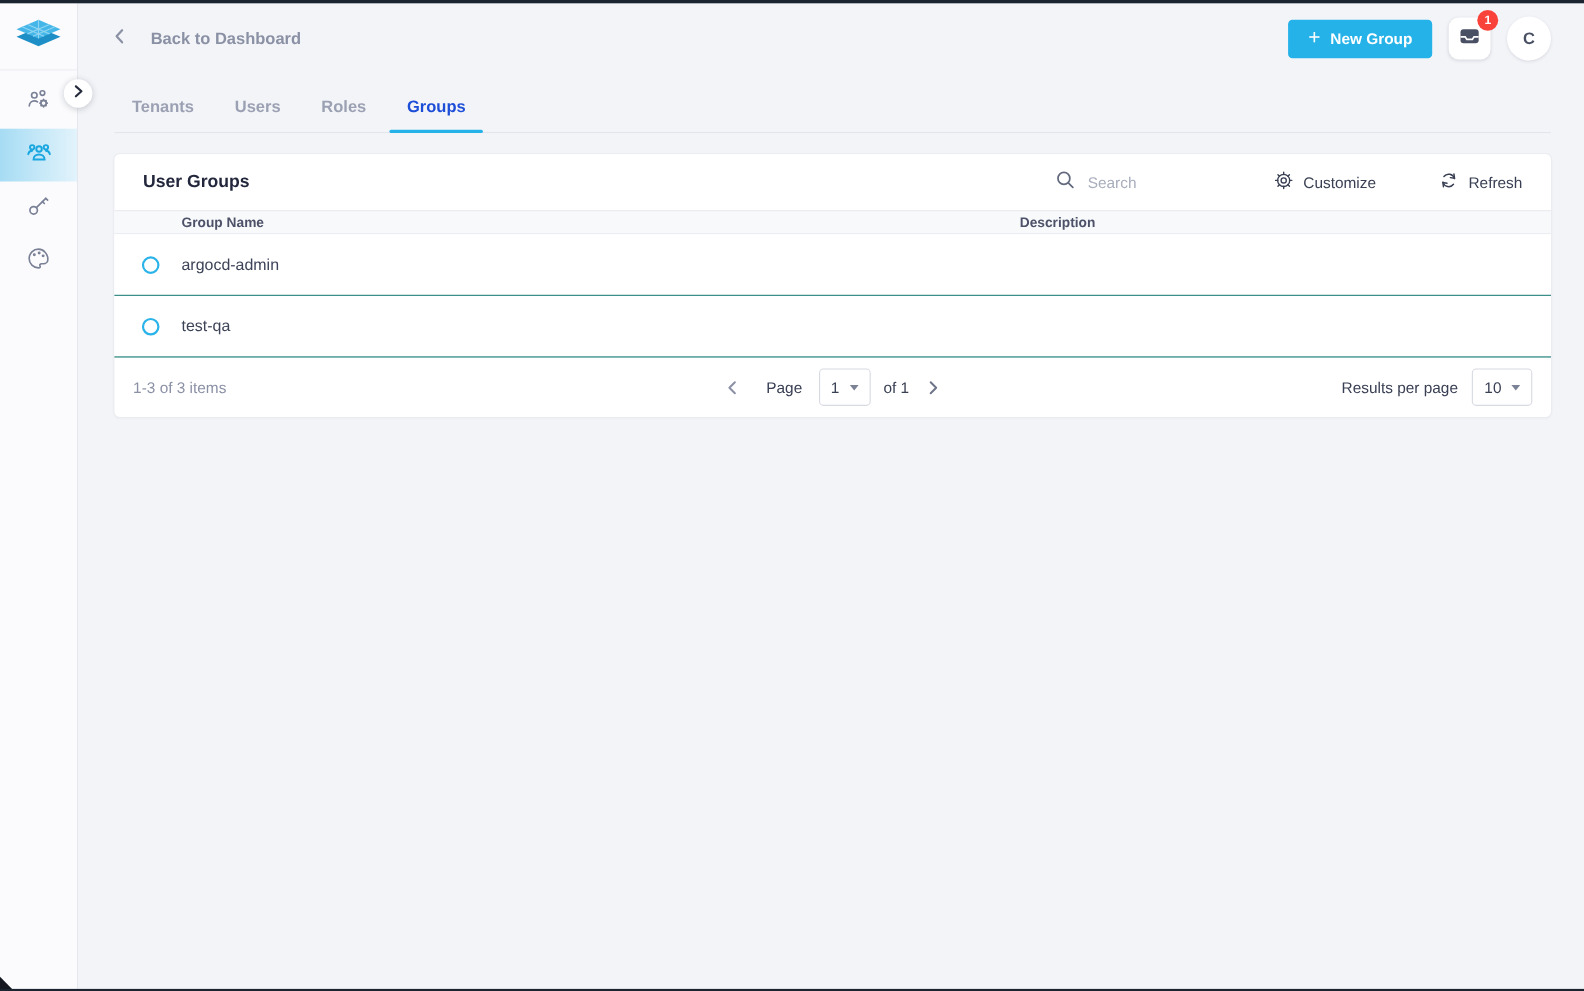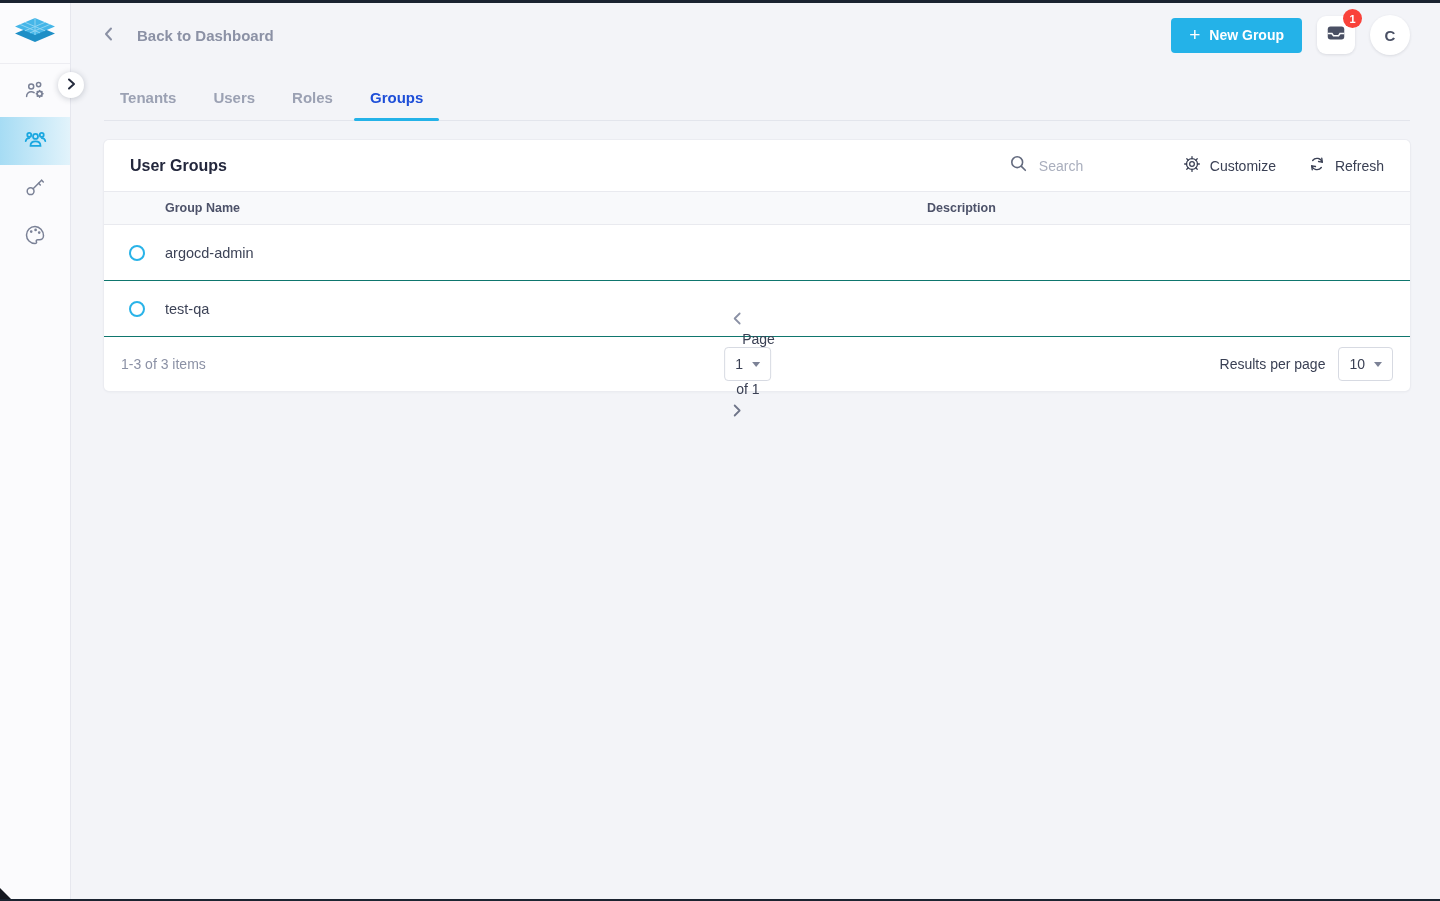--- a/index.html
+++ b/index.html
@@ -54,42 +54,42 @@
          position:relative; cursor:pointer; margin-right:5px; white-space:nowrap; }
   .tab.active { color:#1d4ed8; }
   .tab.active::after { content:""; position:absolute; left:0; right:0; bottom:-1px;
                        height:3px; background:#24b2e8; border-radius:2px; }
 
   
   .card { margin-top:19px; background:#fff; border-radius:5px;
           box-shadow:0 0 0 1px #ebecf1, 0 1px 3px rgba(40,45,60,.06); }
   .card-header { height:51px; display:flex; align-items:center; padding:0 26px; }
   .card-title { font-size:16px; font-weight:700; color:#23273c; }
-  .tools { margin-left:auto; display:flex; align-items:center; gap:32px; }
+  .tools { margin-left:auto; display:flex; align-items:center; gap:57px; }
   .search-box { display:flex; align-items:center; gap:12px; }
   .search-input { border:none; outline:none; background:transparent; width:112px;
                   font-family:inherit; font-size:14px; color:#3d4357; }
   .search-input::placeholder { color:#a9aebd; }
   .tool-btn { display:flex; align-items:center; gap:9px; font-size:14px; font-weight:400;
               color:#3a4054; cursor:pointer; }
 
-  .t-head { display:grid; grid-template-columns:61px 762px 1fr; align-items:center; height:34px;
+  .t-head { display:grid; grid-template-columns:61px 762px 1fr; align-items:center; height:22px;
             background:#f8f9fb; border-top:1px solid #e9eaef; border-bottom:1px solid #e9eaef;
             font-size:12.5px; font-weight:700; color:#4d5269; }
   .t-row { display:grid; grid-template-columns:61px 762px 1fr; align-items:center; height:56px;
            border-bottom:1px solid #0f766e; font-size:14.5px; color:#3d4357; background:#fff; cursor:pointer; }
   .sel-cell { padding-left:25px; display:flex; align-items:center; }
   .radio { width:16px; height:16px; border:2px solid #29b3e8; border-radius:50%;
            background:#fff; cursor:pointer; }
 
   .pagination { position:relative; height:54px; display:flex; align-items:center;
                 padding:0 17px; font-size:14px; }
   .pg-summary { color:#8b91a5; }
   .pg-center { position:absolute; left:50%; transform:translateX(-50%);
-               display:flex; align-items:flex-start;flex-direction:column; }
+               display:flex; align-items:center; }
   .pg-chevron { width:26px; height:26px; display:flex; align-items:center; justify-content:center; cursor:pointer; }
   .pg-label { margin:0 15px 0 18px; color:#3a4054; }
   .pg-of { margin:0 9px 0 12px; color:#3a4054; }
   .select-box { height:34px; background:#fff; border:1px solid #d7dae2; border-radius:4px;
                 display:flex; align-items:center; gap:9px; padding:0 10px; color:#3a4054; cursor:pointer; }
   .caret { width:0; height:0; border-left:4.5px solid transparent; border-right:4.5px solid transparent;
            border-top:5px solid #7c8296; }
   .pg-right { margin-left:auto; display:flex; align-items:center; gap:13px; color:#3a4054; }
 </style>
 </head>

